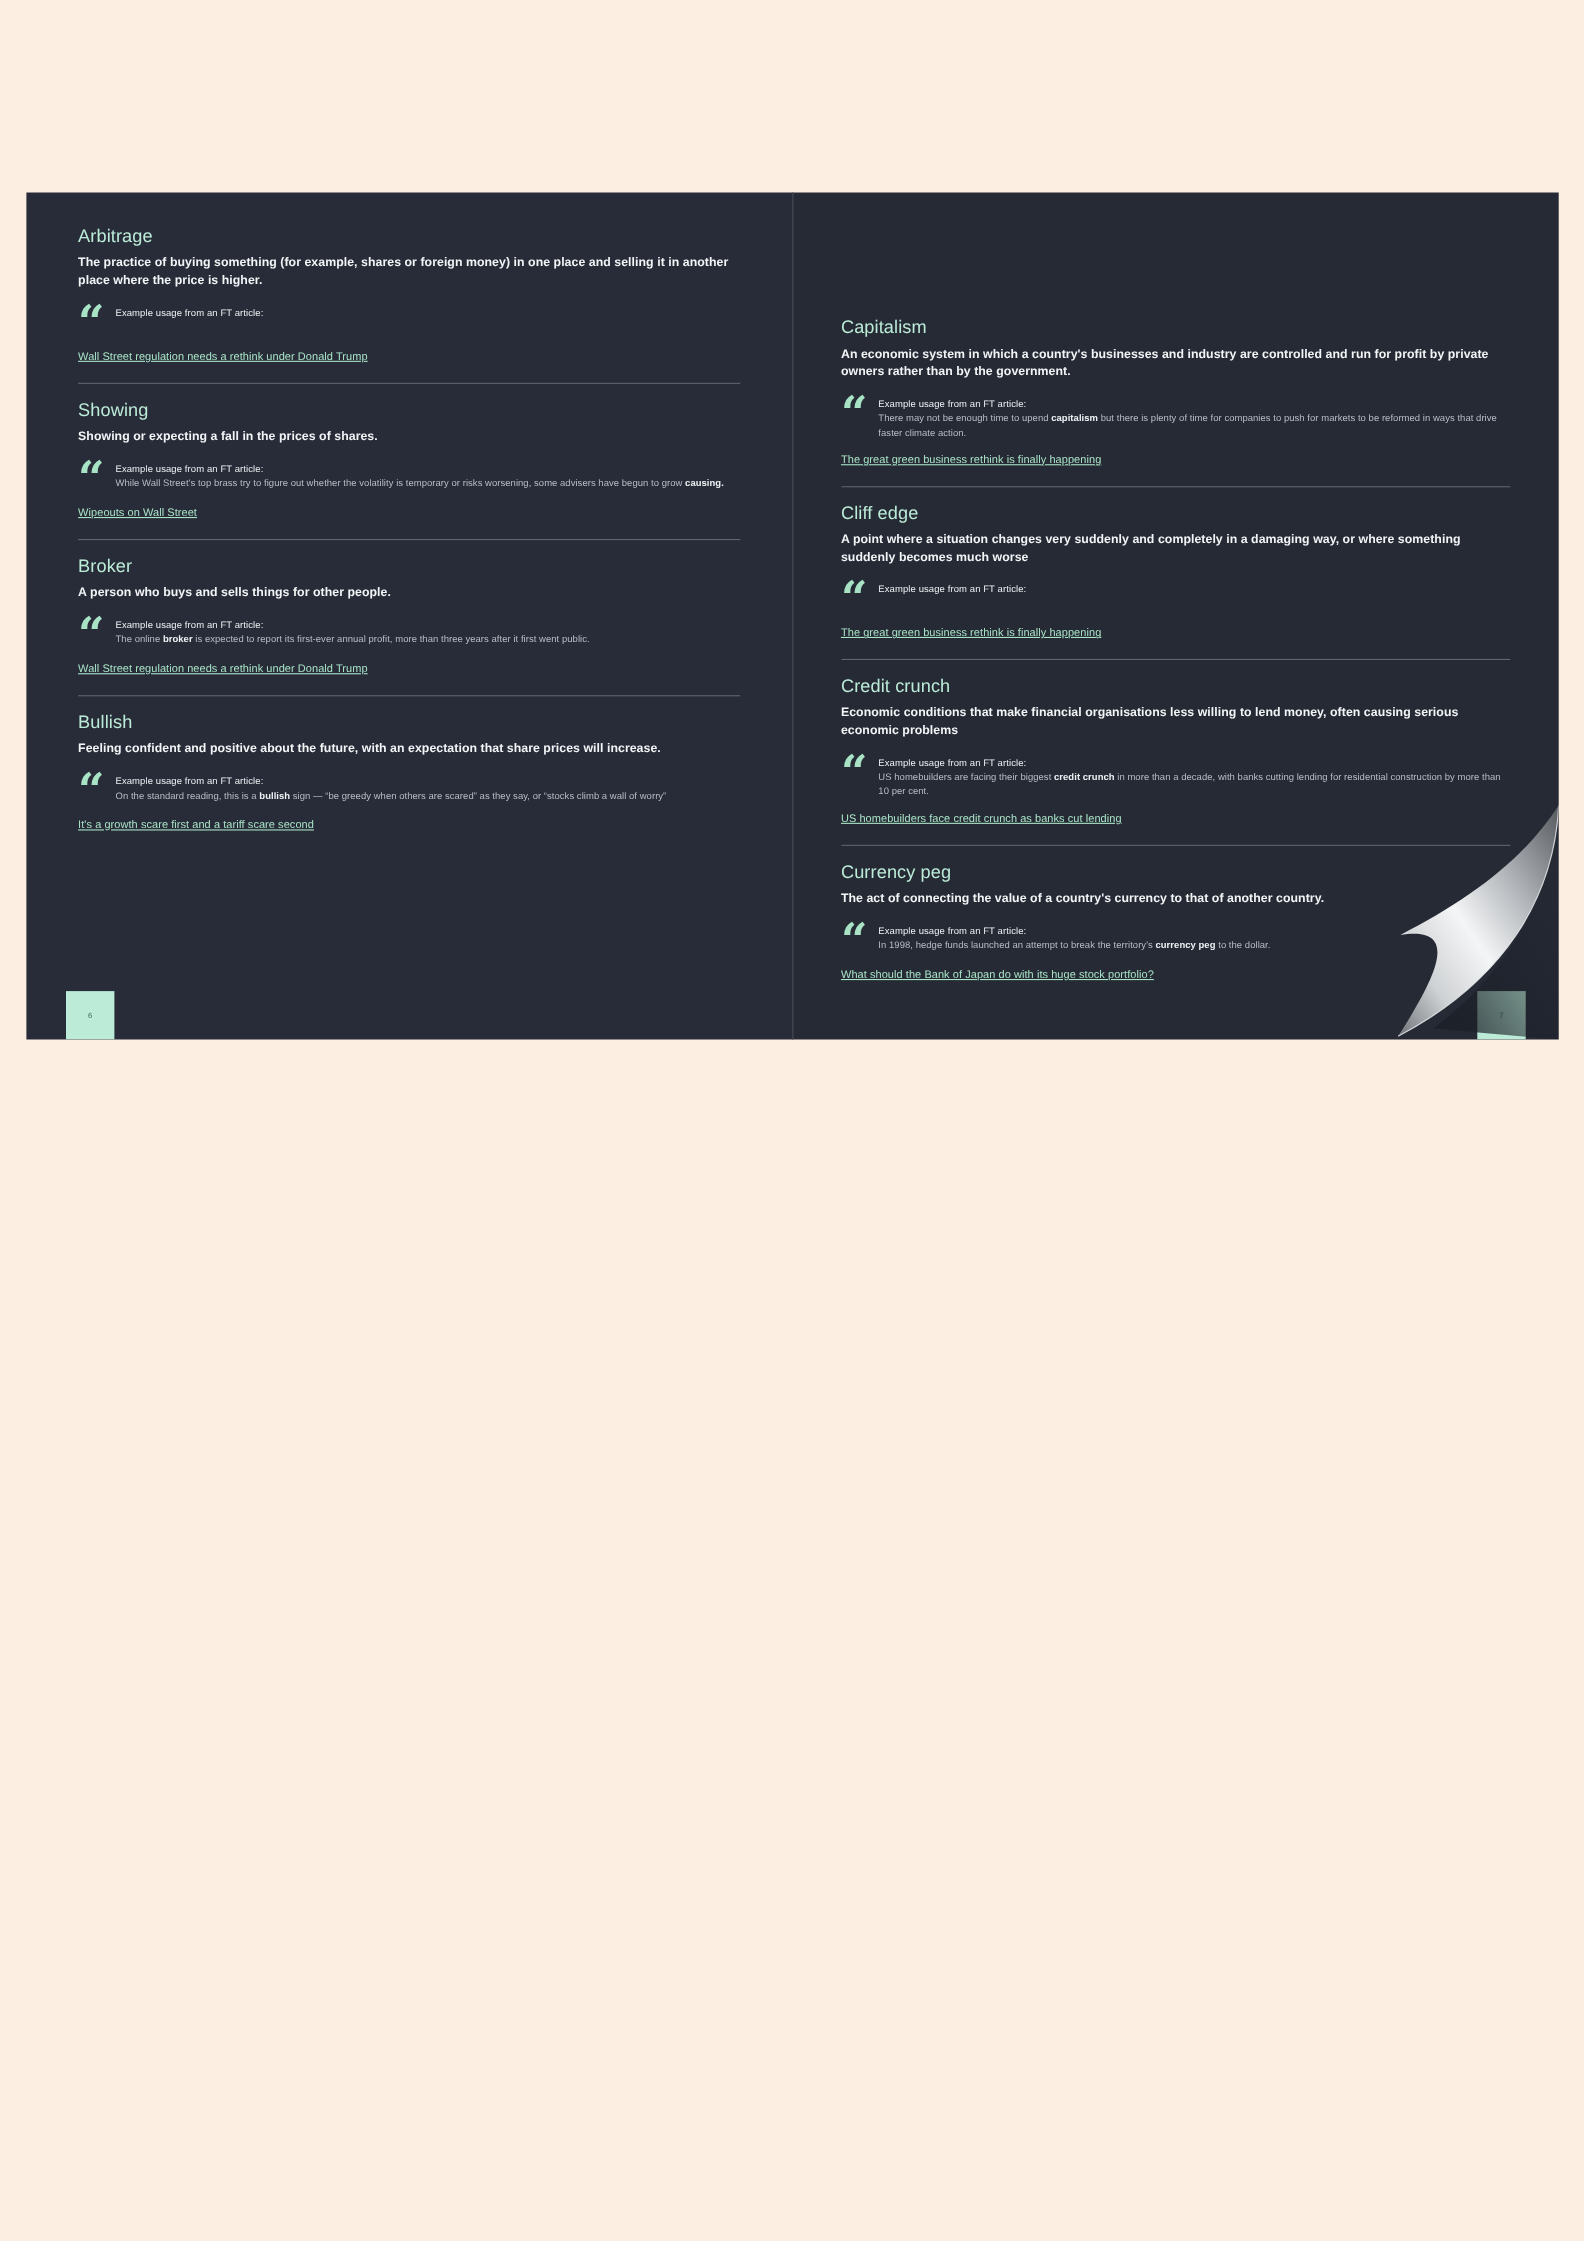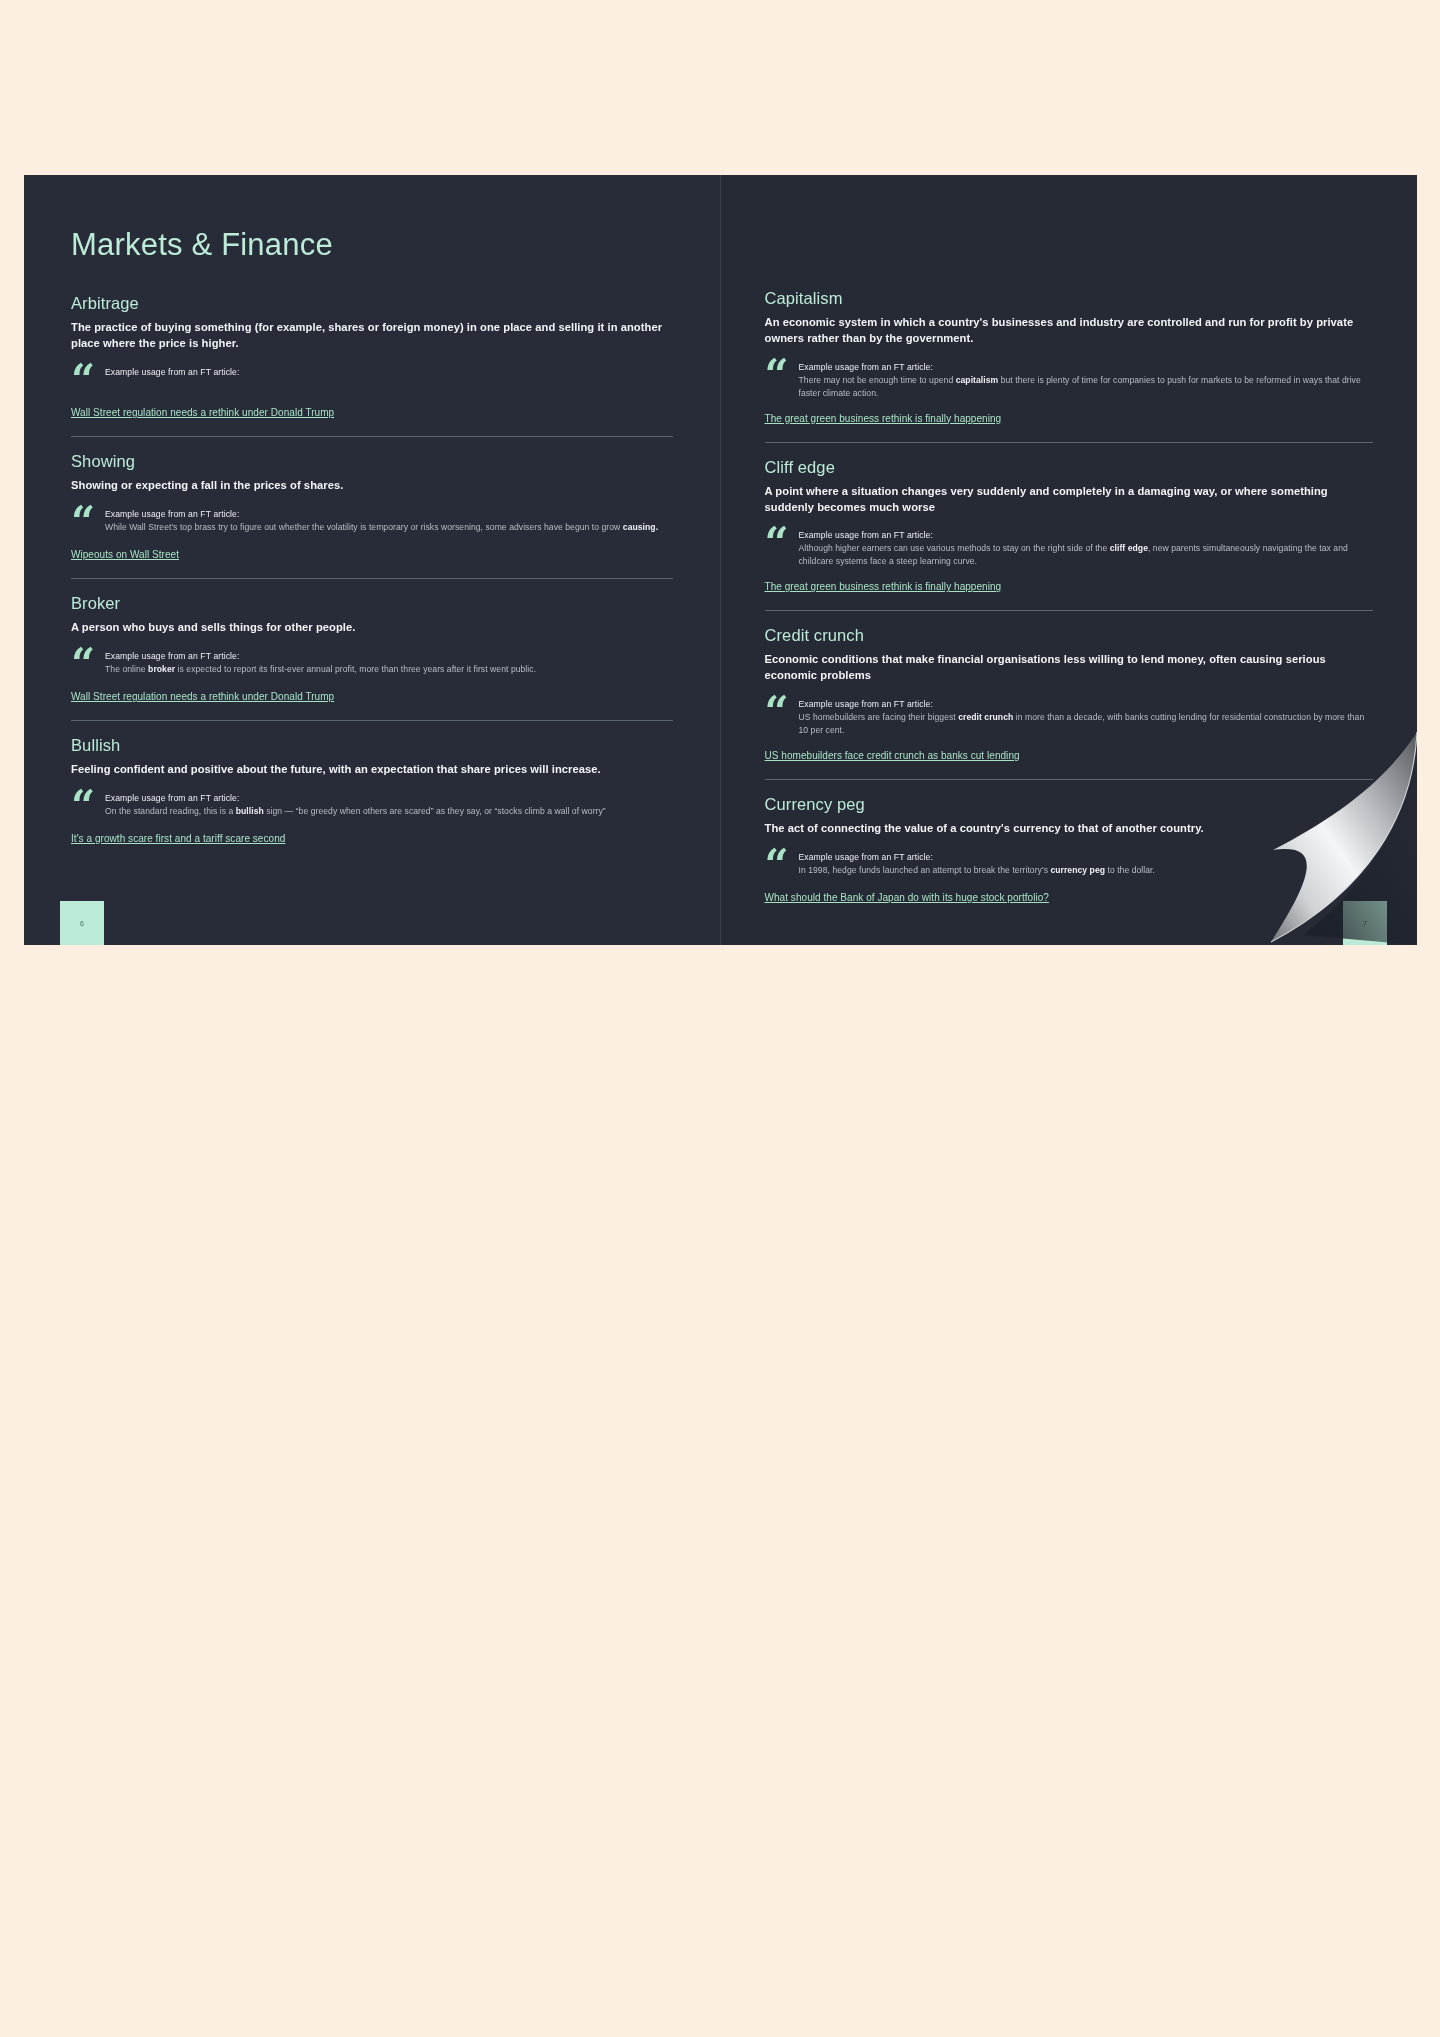--- a/index.html
+++ b/index.html
@@ -129,21 +129,20 @@
   }
   .curl-wrap svg{ display:block; width:100%; height:100%; }
 </style>
 </head>
 <body>
 
 <div class="spread">
 
   <div class="page left">
     <div class="page-inner">
-      <h1 class="spread-title">Markets &amp; Finance</h1>
       <div class="entries">
           <div class="entry"><h2 class="term">Arbitrage</h2><p class="definition">The practice of buying something (for example, shares or foreign money) in one place and selling it in another place where the price is higher.</p><div class="usage">
               <span class="quote-mark">“</span>
               <div class="usage-body">
                 <p class="usage-label">Example usage from an FT article:</p>
               </div>
             </div><a class="source-link">Wall Street regulation needs a rethink under Donald Trump</a></div>
           <div class="entry"><h2 class="term">Showing</h2><p class="definition">Showing or expecting a fall in the prices of shares.</p><div class="usage">
               <span class="quote-mark">“</span>
               <div class="usage-body">
@@ -177,21 +176,20 @@
               <span class="quote-mark">“</span>
               <div class="usage-body">
                 <p class="usage-label">Example usage from an FT article:</p>
                 <p class="usage-text">There may not be enough time to upend <b>capitalism</b> but there is plenty of time for companies to push for markets to be reformed in ways that drive faster climate action.</p>
               </div>
             </div><a class="source-link">The great green business rethink is finally happening</a></div>
           <div class="entry"><h2 class="term">Cliff edge</h2><p class="definition">A point where a situation changes very suddenly and completely in a damaging way, or where something suddenly becomes much worse</p><div class="usage">
               <span class="quote-mark">“</span>
               <div class="usage-body">
                 <p class="usage-label">Example usage from an FT article:</p>
-                <p class="usage-text">Although higher earners can use various methods to stay on the right side of the <b>cliff edge</b>, new parents simultaneously navigating the tax and childcare systems face a steep learning curve.</p>
               </div>
             </div><a class="source-link">The great green business rethink is finally happening</a></div>
           <div class="entry"><h2 class="term">Credit crunch</h2><p class="definition">Economic conditions that make financial organisations less willing to lend money, often causing serious economic problems</p><div class="usage">
               <span class="quote-mark">“</span>
               <div class="usage-body">
                 <p class="usage-label">Example usage from an FT article:</p>
                 <p class="usage-text">US homebuilders are facing their biggest <b>credit crunch</b> in more than a decade, with banks cutting lending for residential construction by more than 10 per cent.</p>
               </div>
             </div><a class="source-link">US homebuilders face credit crunch as banks cut lending</a></div>
           <div class="entry"><h2 class="term">Currency peg</h2><p class="definition">The act of connecting the value of a country's currency to that of another country.</p><div class="usage">

